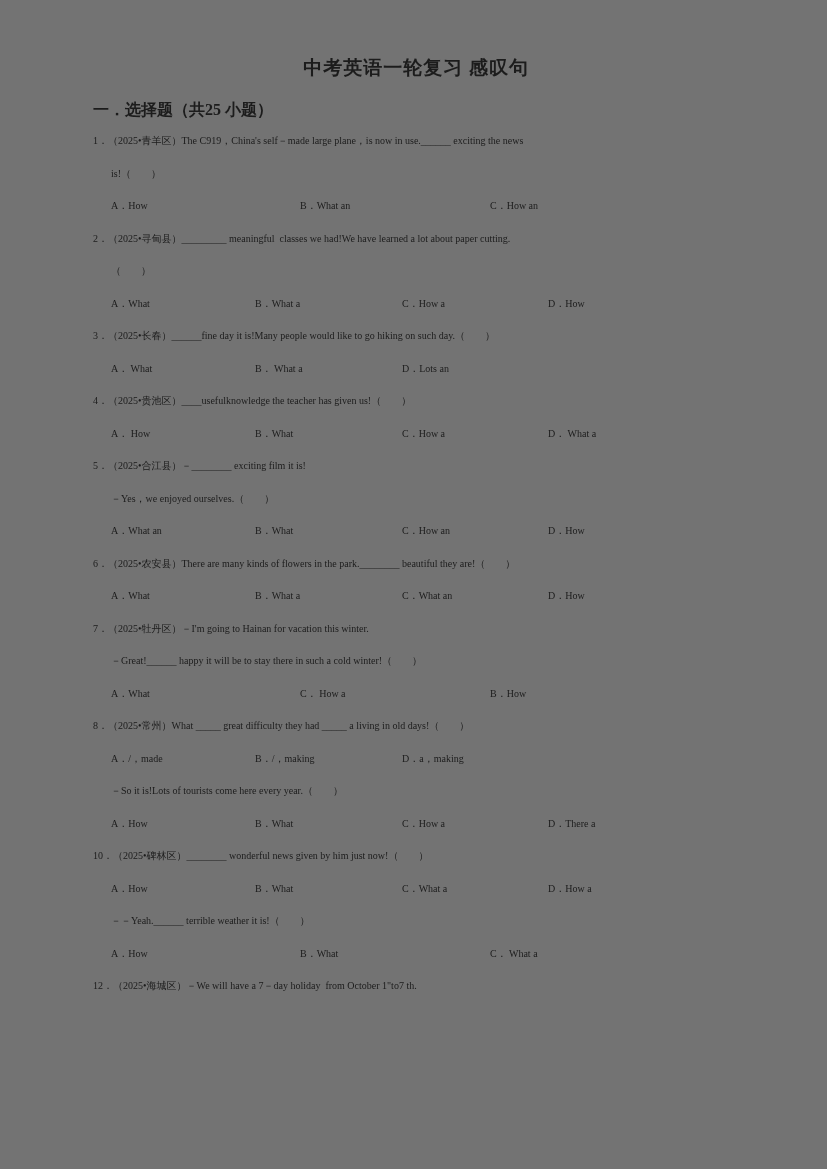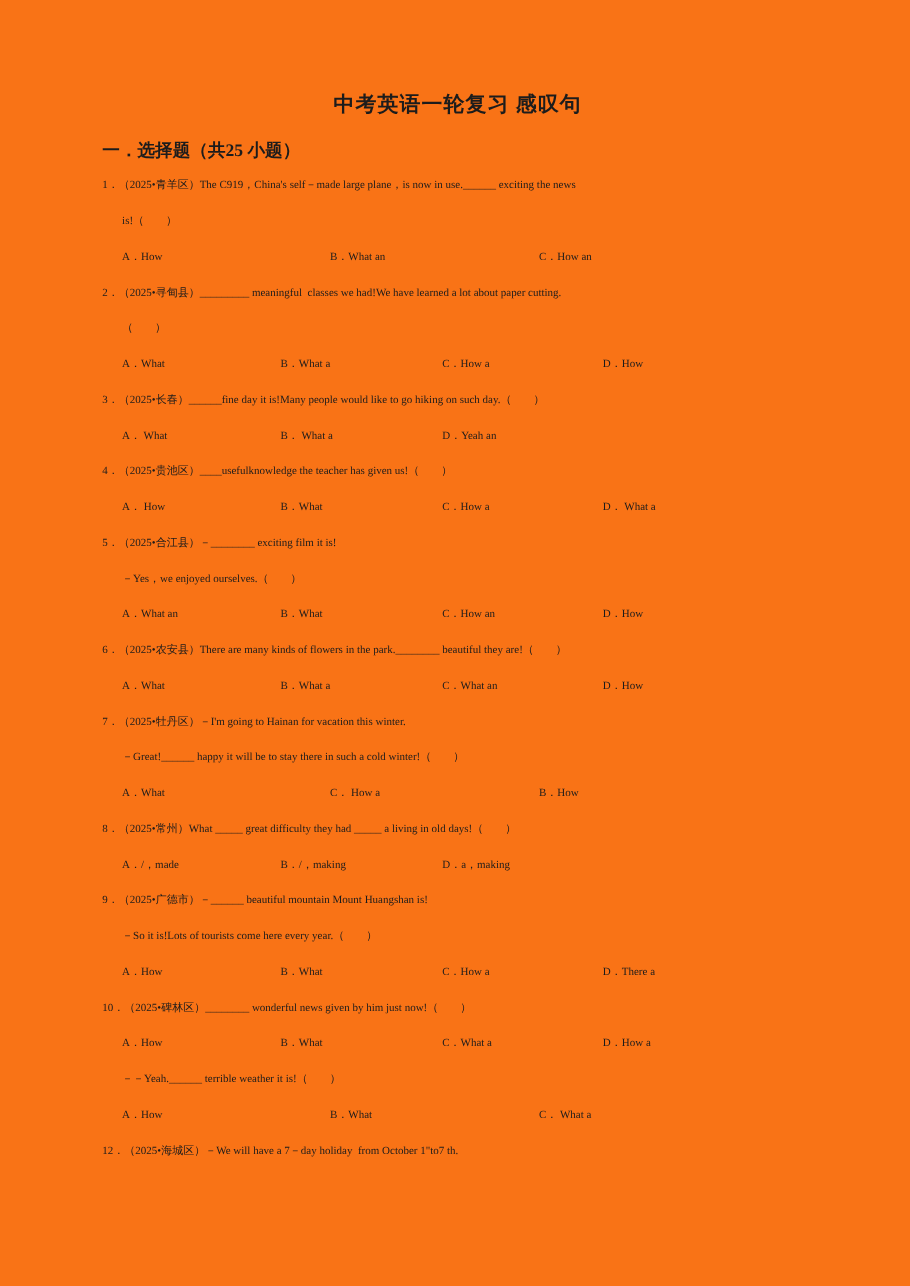--- a/index.html
+++ b/index.html
@@ -11,22 +11,22 @@
     width: 827px;
     height: 1169px;
     font-family: "Liberation Serif", "DejaVu Serif", serif;
     color: #1c1c1c;
     overflow: hidden;
   }
   .page {
     box-sizing: border-box;
     width: 827px;
     height: 1169px;
-    padding: 84px 88px 0 93px;
-    background: #f97316;
+    padding: 56px 88px 0 93px;
+    background: #737373;
   }
   .title {
     font-size: 19px;
     font-weight: bold;
     text-align: center;
     line-height: 24px;
     margin: 0 0 21px 0;
     letter-spacing: 1px;
   }
   .section-heading {
@@ -82,21 +82,21 @@
       <span class="opt">C．How a</span>
       <span class="opt">D．How</span>
     </div>
   </div>
 
   <div class="question">
     <p class="qline">3．（2025•长春）______fine day it is!Many people would like to go hiking on such day.（　　）</p>
     <div class="opts cols4">
       <span class="opt">A． What</span>
       <span class="opt">B． What a</span>
-      <span class="opt">D．Yeah an</span>
+      <span class="opt">D．Lots an</span>
     </div>
   </div>
 
   <div class="question">
     <p class="qline">4．（2025•贵池区）____usefulknowledge the teacher has given us!（　　）</p>
     <div class="opts cols4">
       <span class="opt">A． How</span>
       <span class="opt">B．What</span>
       <span class="opt">C．How a</span>
       <span class="opt">D． What a</span>
@@ -137,21 +137,20 @@
   <div class="question">
     <p class="qline">8．（2025•常州）What _____ great difficulty they had _____ a living in old days!（　　）</p>
     <div class="opts cols4">
       <span class="opt">A．/，made</span>
       <span class="opt">B．/，making</span>
       <span class="opt">D．a，making</span>
     </div>
   </div>
 
   <div class="question">
-    <p class="qline">9．（2025•广德市）－______ beautiful mountain Mount Huangshan is!</p>
     <p class="qline indent">－So it is!Lots of tourists come here every year.（　　）</p>
     <div class="opts cols4">
       <span class="opt">A．How</span>
       <span class="opt">B．What</span>
       <span class="opt">C．How a</span>
       <span class="opt">D．There a</span>
     </div>
   </div>
 
   <div class="question">

